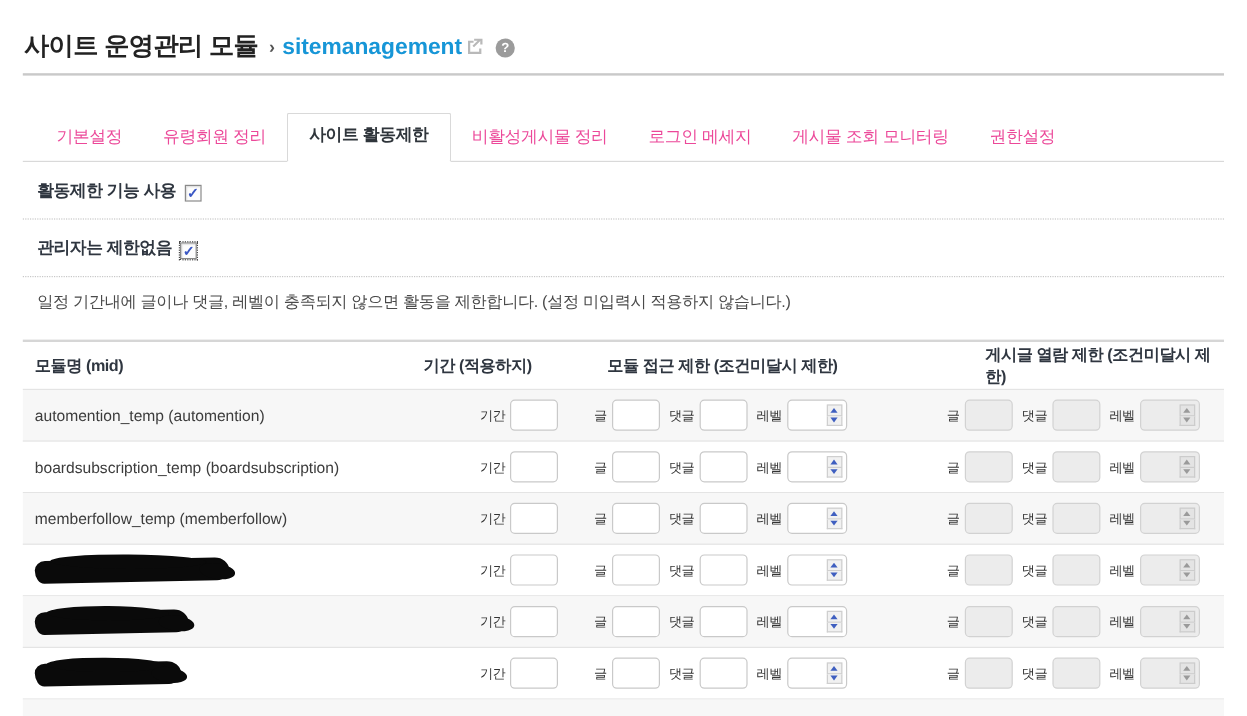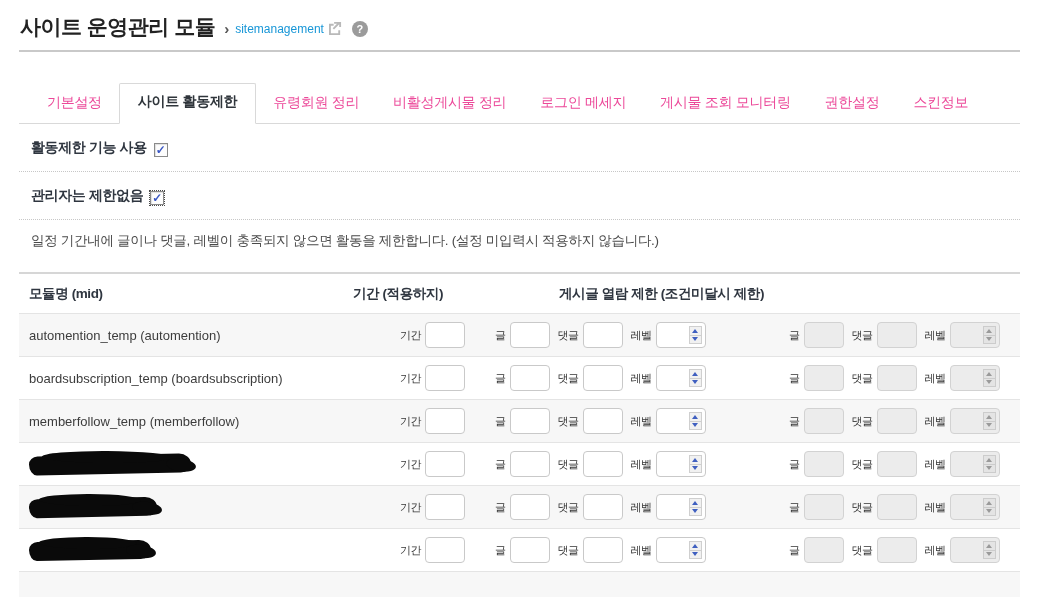--- a/index.html
+++ b/index.html
@@ -1,24 +1,24 @@
 <!DOCTYPE html>
 <html><head>
 <meta charset="utf-8">
 <style>
   * { box-sizing: border-box; margin: 0; padding: 0; }
   html,body { width: 1039px; height: 597px; background: #fff; overflow: hidden; }
   body { font-family: "Liberation Sans", sans-serif; color: #333; }
   .wrap { padding: 0 19px; }
 
   
-  .page-header { padding: 13px 1px 9px 1px; border-bottom: 2px solid #c9c9c9; display: flex; align-items: center; }
+  .page-header { padding: 24px 1px 9px 1px; border-bottom: 2px solid #c9c9c9; display: flex; align-items: center; }
   .page-title { font-size: 21px; font-weight: bold; color: #222; letter-spacing: -0.5px; }
   .crumb-sep { font-size: 15px; color: #555; font-weight: bold; margin: 3px 6px 0 9px; }
-  .module-link { font-size: 12px; font-weight: normal; color: #1796d7; text-decoration: none; margin-top: 3px; }
+  .module-link { font-size: 19px; font-weight: bold; color: #1796d7; text-decoration: none; margin-top: 3px; }
   .ext-icon { margin: 5px 0 0 5px; display: inline-block; }
   .help-icon { margin: 4px 0 0 10px; width: 16px; height: 16px; border-radius: 50%; background: #9b9b9b;
                color: #fff; font-size: 11px; font-weight: bold; text-align: center; line-height: 16px; cursor: pointer; }
 
   
   .tabs { display: flex; align-items: flex-end; margin-top: 31px; border-bottom: 1px solid #d9d9d9; padding-left: 11px; }
   .tab { font-size: 14px; color: #ec4899; padding: 9px 17px 11px 17px; cursor: pointer; white-space: nowrap; letter-spacing: -0.3px; }
   .tab.active { background: #fff; color: #2f353b; font-weight: bold;
                 border: 1px solid #d9d9d9; border-bottom: 1px solid #fff; margin-bottom: -1px;
                 border-radius: 2px 2px 0 0; padding: 9px 18px 12px 18px; }
@@ -90,27 +90,26 @@
       <svg width="13" height="13" viewBox="0 0 14 14">
           <path fill="#b9b9b9" d="M12 0H5.5v2h3.1L4 6.6 5.4 8 11 2.4V5.5h2V0z"></path>
           <path fill="#b9b9b9" d="M10 12H2V4h3V2H0v12h12V9h-2v3z"></path>
         </svg>
     </span>
     <span class="help-icon">?</span>
   </div>
 
   <div class="tabs">
     <div class="tab">기본설정</div>
+    <div class="tab">유령회원 정리</div>
     <div class="tab active">사이트 활동제한</div>
-    <div class="tab">유령회원 정리</div>
     <div class="tab">비활성게시물 정리</div>
     <div class="tab">로그인 메세지</div>
     <div class="tab">게시물 조회 모니터링</div>
     <div class="tab">권한설정</div>
-    <div class="tab">스킨정보</div>
   </div>
 
   <div class="setting-row">
     <span class="setting-label">활동제한 기능 사용</span>
     <span class="cbx">
       <span class="check">✓</span>
     </span>
   </div>
   <div class="setting-row">
     <span class="setting-label">관리자는 제한없음</span>
@@ -121,20 +120,21 @@
 
   <div class="desc">
     <div>일정 기간내에 글이나 댓글, 레벨이 충족되지 않으면 활동을 제한합니다. (설정 미입력시 적용하지 않습니다.)</div>
   </div>
 
   <div class="grid">
 
     <div class="tr head">
       <div class="td td-module th">모듈명 (mid)</div>
       <div class="td td-period th th-cell">기간 (적용하지)</div>
+      <div class="td td-access th th-cell">모듈 접근 제한 (조건미달시 제한)</div>
       <div class="td td-read th th-cell">게시글 열람 제한 (조건미달시 제한)</div>
     </div>
 
     <div class="tr r-odd">
       <div class="td td-module">
           <span class="module-name">automention_temp (automention)</span>
         </div>
       <div class="td td-period">
         <span class="flabel">기간</span>
         <input class="tin" type="text" style="">

